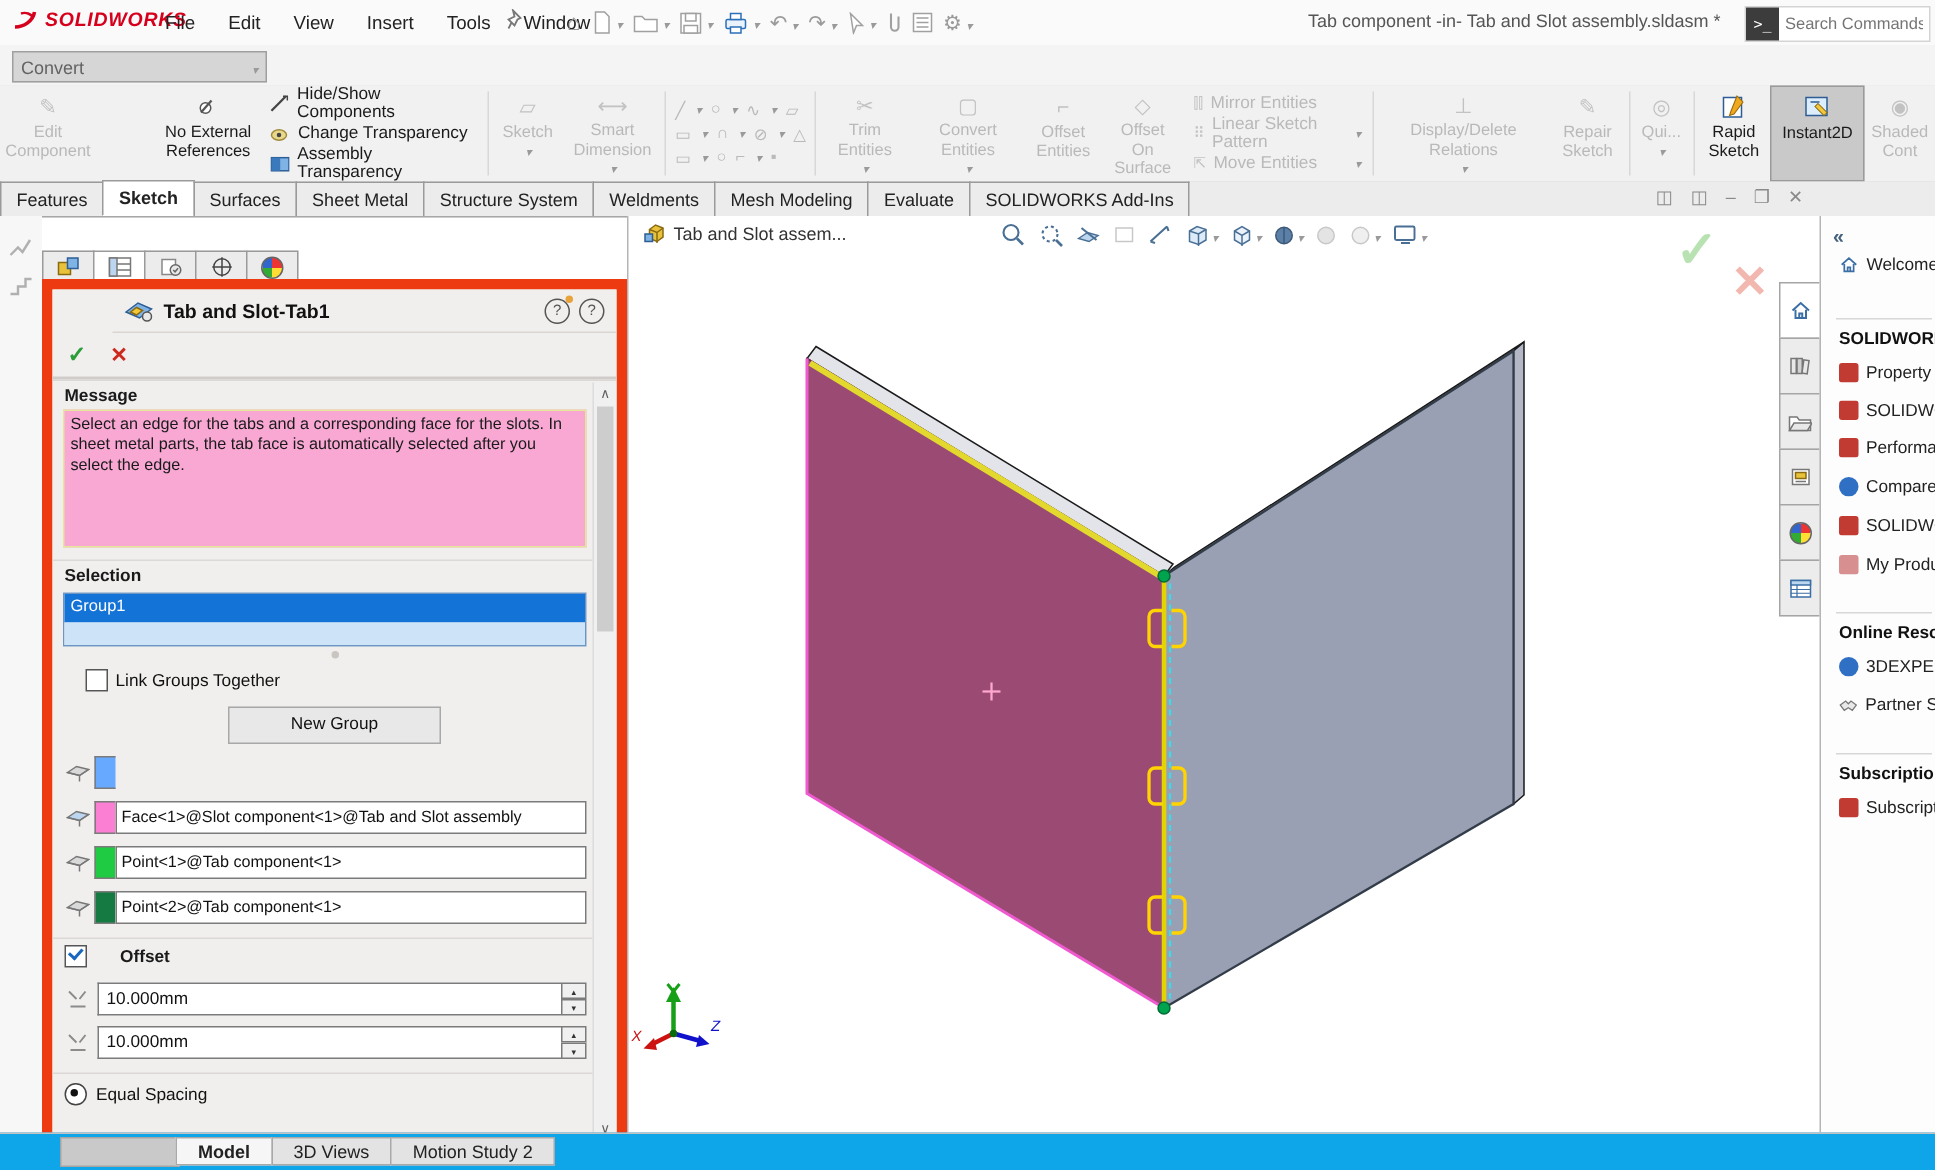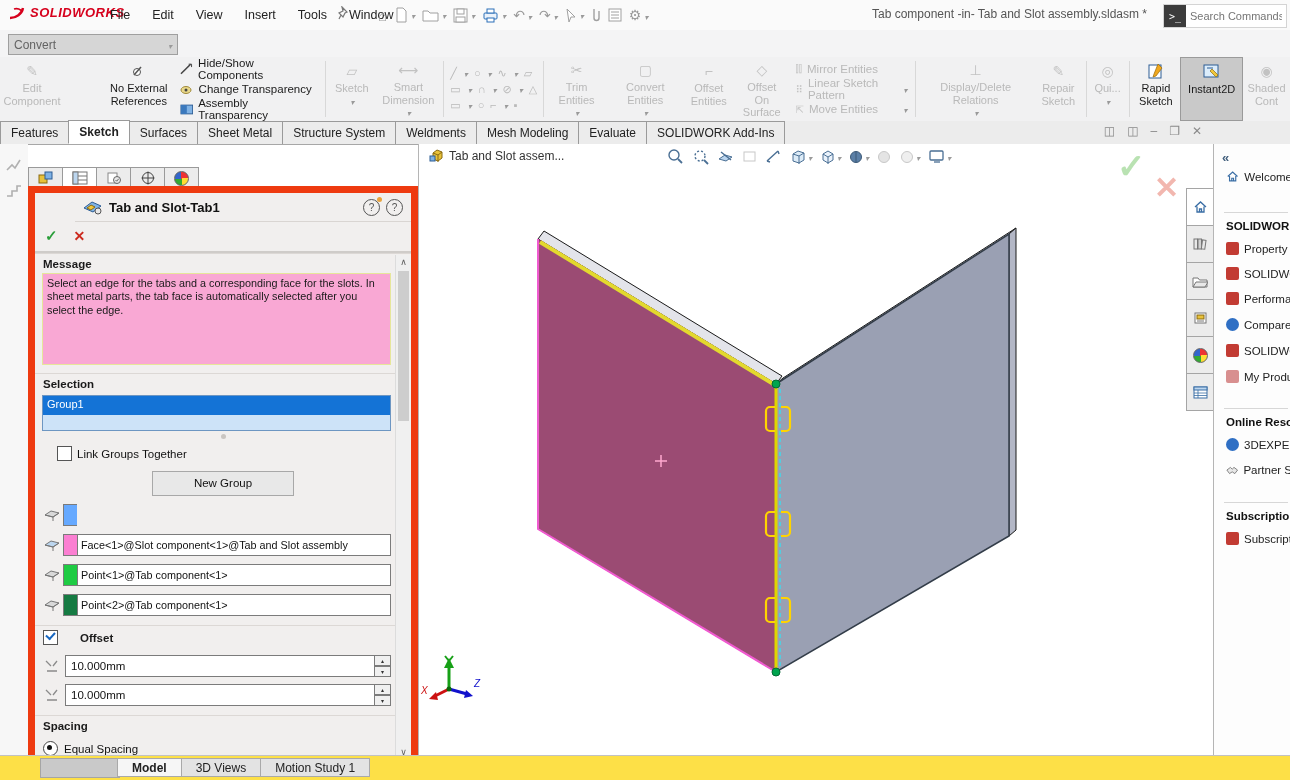--- a/index.html
+++ b/index.html
@@ -98,21 +98,21 @@
   .tpt{width:26px;height:36px;border:1px solid #a5a5a5;margin-top:-1px;background:#ececec;display:flex;align-items:center;justify-content:center;}
   .tpt.act{background:#fff;border-right-color:#fff;}
   .tpane{left:1213px;top:144px;width:77px;height:611px;background:#fdfdfd;border-left:1px solid #b5b5b5;}
   .tpcol{position:absolute;left:8px;top:6px;color:#44617e;font-size:13px;font-weight:bold;}
   .tprow{position:absolute;left:12px;display:flex;align-items:center;gap:5px;font-size:11.5px;color:#222;white-space:nowrap;overflow:hidden;width:66px;}
   .tprow.hd{font-weight:bold;font-size:11.5px;color:#111;}
   .tpdiv{position:absolute;left:10px;width:64px;border-top:1px solid #d7d7d7;}
   .cube{width:13px;height:13px;background:#c23b33;border-radius:2px;flex:none;}
   .globe2{width:13px;height:13px;border-radius:50%;background:#2f6fc4;flex:none;}
   
-  .sbar{left:0;top:755px;width:1290px;height:25px;background:#fde047;border-top:1px solid #c2c2c2;}
+  .sbar{left:0;top:755px;width:1290px;height:25px;background:#0ea5e9;border-top:1px solid #c2c2c2;}
   .mscroll{left:40px;top:2px;width:78px;height:18px;background:#c9c9c9;border:1px solid #a5a5a5;}
   .stabs{left:118px;top:2px;display:flex;height:19px;}
   .stab{padding:0 14px;border:1px solid #a9a9a9;margin-left:-1px;background:#e3e3e3;display:flex;align-items:center;font-size:12px;color:#222;}
   .stab.act{background:#f6f6f6;font-weight:bold;}
   svg{display:block;}
   svg text{font-family:"Liberation Sans",sans-serif;}
 </style>
 </head>
 <body>
 
@@ -390,21 +390,21 @@
 
 <div class="abs dtabs">
   <div class="dtab">Features</div>
   <div class="dtab act">Sketch</div>
   <div class="dtab">Surfaces</div>
   <div class="dtab">Sheet Metal</div>
   <div class="dtab">Structure System</div>
   <div class="dtab">Weldments</div>
   <div class="dtab">Mesh Modeling</div>
   <div class="dtab">Evaluate</div>
-  <div class="dtab">SOLIDWORK Add-Ins</div>
+  <div class="dtab">SOLIDWORKS Add-Ins</div>
   <div class="winctl">
     <span>◫</span>
     <span>◫</span>
     <span>–</span>
     <span>❐</span>
     <span>✕</span>
   </div>
 </div>
 
 <div class="abs lstrip">
@@ -566,24 +566,20 @@
           </span>
         <span class="numfield">10.000mm</span>
         <span class="spin">
             <b>▴</b>
             <b>▾</b>
           </span>
       </div>
     </div>
 
     <div class="sect" style="margin-top:9px;">
-      <div class="shead">
-        <span>Spacing</span>
-        <span class="cu">∧</span>
-      </div>
       <div class="radiorow">
         <span class="rad on"></span>
         <span>Equal Spacing</span>
       </div>
 
     </div>
 
     <div class="pmsb">
       <span class="ar">∧</span>
       <span class="thumb"></span>
@@ -818,15 +814,15 @@
       <span class="cube"></span>
       <span>Subscript</span>
     </div>
 </div>
 
 <div class="abs sbar">
   <div class="abs mscroll"></div>
   <div class="abs stabs">
     <div class="stab act">Model</div>
     <div class="stab">3D Views</div>
-    <div class="stab">Motion Study 1</div>
+    <div class="stab">Motion Study 2</div>
   </div>
 </div>
 
 </body></html>

